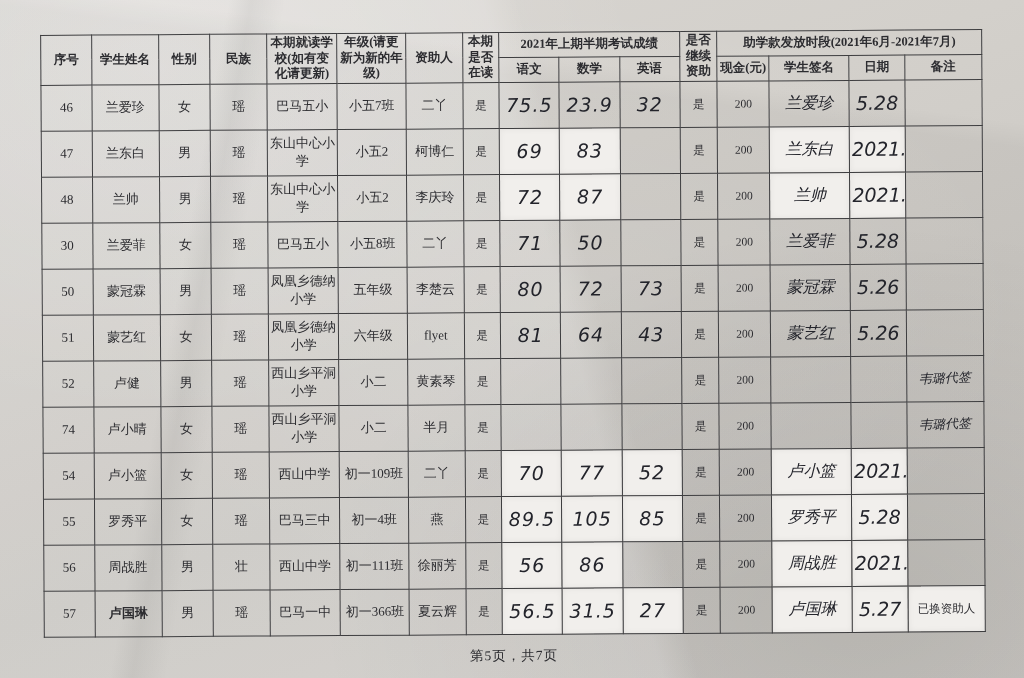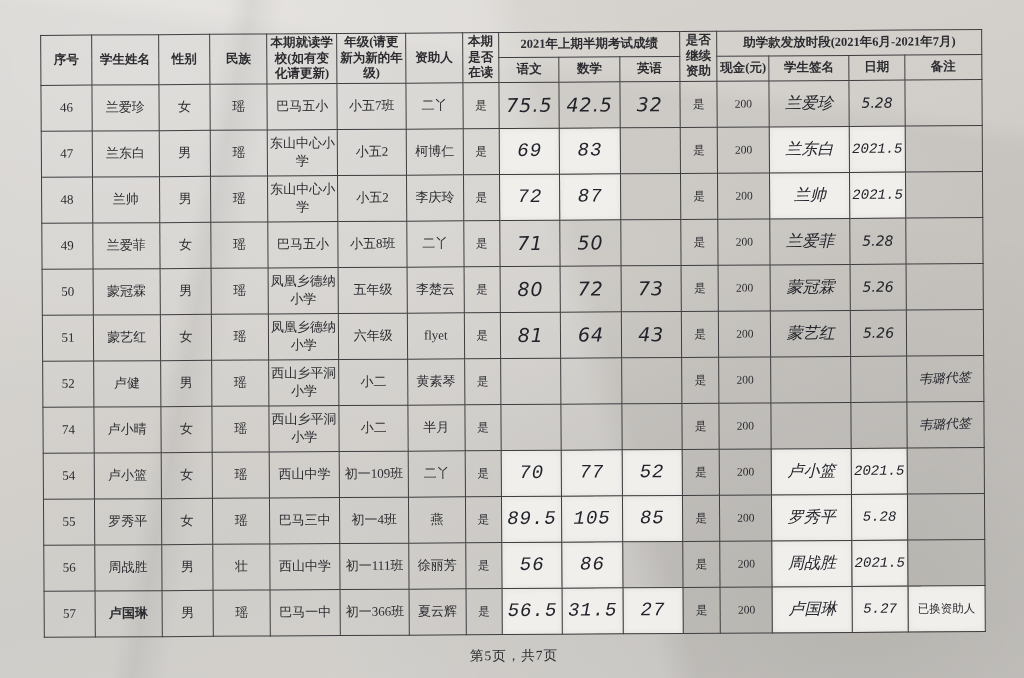--- a/index.html
+++ b/index.html
@@ -45,23 +45,23 @@
   }
   tbody td{height:43px;font-size:13px;}
   .print{font-size:13px;}
   .small-print{font-size:11.5px;}
   .hw{
     font-family:"DejaVu Sans", sans-serif;
     font-style:italic;color:#23242b;
   }
   td.score{font-size:19px;letter-spacing:1px;}
   td.sig{font-size:16px;}
-  td.date{font-size:14px;}
+  td.date{font-size:19px;}
   td.note-hw{font-size:13px;transform:rotate(-2deg);}
-  td.patch{background:#f1efec;box-shadow:inset 0 0 6px rgba(0,0,0,.06);font-family:Liberation Mono, monospace;}
+  td.patch{background:#f1efec;box-shadow:inset 0 0 6px rgba(0,0,0,.06);}
   td.bold-name{font-weight:bold;}
   .footer{
     text-align:center;font-size:13.5px;color:#2c2c30;
     margin-top:12px;letter-spacing:1px;
   }
 </style>
 </head>
 <body>
 
 <div class="photo">
@@ -114,21 +114,21 @@
           <tr>
             <td class="print">46</td>
             <td class="print">兰爱珍</td>
             <td class="print">女</td>
             <td class="print">瑶</td>
             <td class="print">巴马五小</td>
             <td class="print">小五7班</td>
             <td class="print">二丫</td>
             <td class="small-print">是</td>
             <td class="hw score">75.5</td>
-            <td class="hw score">42.5</td>
+            <td class="hw score">23.9</td>
             <td class="hw score">32</td>
             <td class="small-print">是</td>
             <td class="small-print">200</td>
             <td class="hw sig">兰爱珍</td>
             <td class="hw date">5.28</td>
             <td class="small-print"></td>
           </tr>
           <tr>
             <td class="print">47</td>
             <td class="print">兰东白</td>
@@ -159,21 +159,21 @@
             <td class="hw score patch">72</td>
             <td class="hw score patch">87</td>
             <td class="hw score"></td>
             <td class="small-print">是</td>
             <td class="small-print">200</td>
             <td class="hw sig patch">兰帅</td>
             <td class="hw date patch">2021.5.26</td>
             <td class="small-print"></td>
           </tr>
           <tr>
-            <td class="print">49</td>
+            <td class="print">30</td>
             <td class="print">兰爱菲</td>
             <td class="print">女</td>
             <td class="print">瑶</td>
             <td class="print">巴马五小</td>
             <td class="print">小五8班</td>
             <td class="print">二丫</td>
             <td class="small-print">是</td>
             <td class="hw score">71</td>
             <td class="hw score">50</td>
             <td class="hw score"></td>

